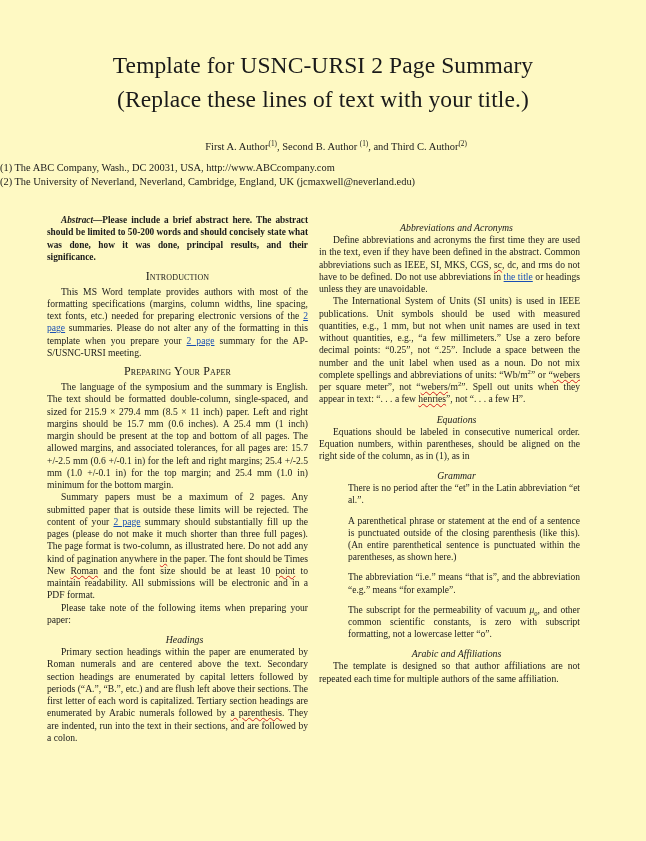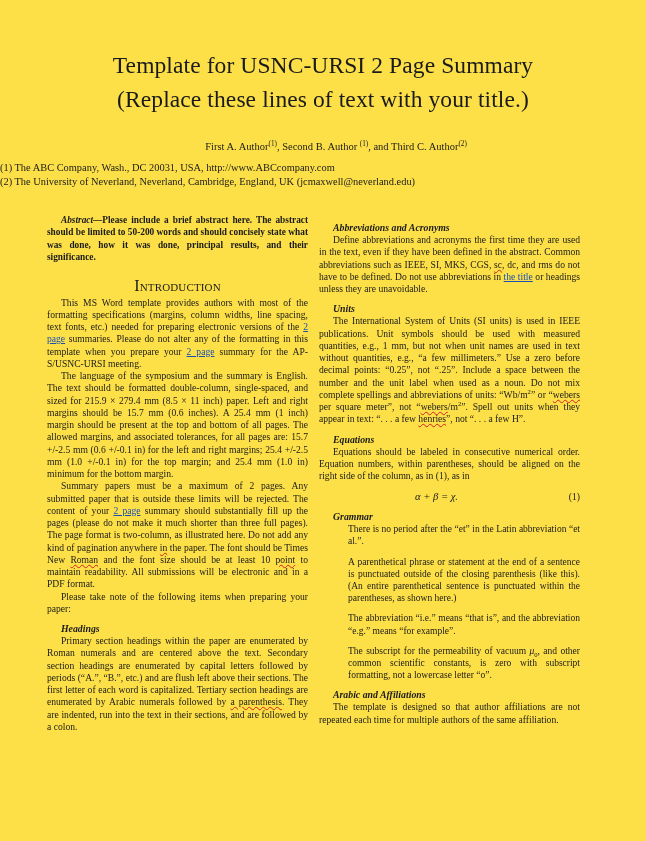--- a/index.html
+++ b/index.html
@@ -4,21 +4,21 @@
 <style>
   html, body {
     margin: 0;
     padding: 0;
     background: #f4f4f4;
   }
   .page {
     position: relative;
     width: 646px;
     height: 841px;
-    background: #fde047;
+    background: #fef9c3;
     overflow: hidden;
     font-family: "Liberation Serif", "DejaVu Serif", serif;
     color: #1a1a1a;
     box-sizing: border-box;
   }
 
   
   .title-block {
     padding-top: 48px;
     text-align: center;
@@ -80,34 +80,34 @@
     text-align: justify;
     text-indent: 14px;
     margin: 0;
   }
   .abstract .abs-lead {
     font-weight: bold;
     font-style: italic;
   }
 
   h2.sec {
-    font-size: 16px;
+    font-size: 12px;
     font-weight: normal;
     font-variant: small-caps;
     text-align: center;
-    margin: 13px 0 2px 0;
+    margin: 5px 0 2px 0;
     letter-spacing: 0.15px;
     text-indent: 0;
   }
 
   h3.sub {
     font-size: 9.8px;
-    font-weight: bold;
+    font-weight: normal;
     font-style: italic;
-    text-align: left;
+    text-align: center;
     margin: 8px 0 1px 0;
     text-indent: 14px;
   }
 
   .eqn-row {
     display: flex;
     align-items: baseline;
     margin: 9px 0 9px 0;
     font-size: 9.6px;
   }
@@ -179,44 +179,40 @@
 
   <div class="columns">
 
     <div class="col">
 
       <p class="abstract"><span class="abs-lead">Abstract</span><span>—</span><span>Please include a brief abstract here. The abstract should be limited to 50-200 words and should concisely state what was done, how it was done, principal results, and their significance.</span></p>
 
       <h2 class="sec">Introduction</h2>
       <p><span>This MS Word template provides authors with most of the formatting specifications (margins, column widths, line spacing, text fonts, etc.) needed for preparing electronic versions of the </span><a class="lnk" href="#">2 page</a><span> summaries. Please do not alter any of the formatting in this template when you prepare your </span><a class="lnk" href="#">2 page</a><span> summary for the AP-S/USNC-URSI meeting.</span></p>
 
+      <h2 class="sec">Preparing Your Paper</h2>
       <p>The language of the symposium and the summary is English. The text should be formatted double-column, single-spaced, and sized for 215.9 × 279.4 mm (8.5 × 11 inch) paper. Left and right margins should be 15.7 mm (0.6 inches). A 25.4 mm (1 inch) margin should be present at the top and bottom of all pages. The allowed margins, and associated tolerances, for all pages are: 15.7 +/-2.5 mm (0.6 +/-0.1 in) for the left and right margins; 25.4 +/-2.5 mm (1.0 +/-0.1 in) for the top margin; and 25.4 mm (1.0 in) minimum for the bottom margin.</p>
       <p><span>Summary papers must be a maximum of 2 pages. Any submitted paper that is outside these limits will be rejected. The content of your </span><a class="lnk" href="#">2 page</a><span> summary should substantially fill up the pages (please do not make it much shorter than three full pages). The page format is two-column, as illustrated here. Do not add any kind of pagination anywhere </span><span class="sp">in</span><span> the paper. The font should be Times New </span><span class="sp">Roman</span><span> and the font size should be at least 10 </span><span class="sp">point</span><span> to maintain readability. All submissions will be electronic and in a PDF format.</span></p>
       <p>Please take note of the following items when preparing your paper:</p>
 
       <h3 class="sub">Headings</h3>
       <p><span>Primary section headings within the paper are enumerated by Roman numerals and are centered above the text.  Secondary section headings are enumerated by capital letters followed by periods (“A.”, “B.”, etc.) and are flush left above their sections. The first letter of each word is capitalized. Tertiary section headings are enumerated by Arabic numerals followed by </span><span class="sp">a parenthesis</span><span>. They are indented, run into the text in their sections, and are followed by a colon.</span></p>
 
     </div>
 
     <div class="col">
 
       <h3 class="sub">Abbreviations and Acronyms</h3>
       <p><span>Define abbreviations and acronyms the first time they are used in the text, even if they have been defined in the abstract. Common abbreviations such as IEEE, SI, MKS, CGS, </span><span class="sp">sc</span><span>, dc, and rms do not have to be defined. Do not use abbreviations in </span><a class="lnk" href="#">the title</a><span> or headings unless they are unavoidable.</span></p>
 
-      <h3 class="sub">Units</h3>
       <p><span>The International System of Units (SI units) is used in IEEE publications. Unit symbols should be used with measured quantities, e.g., 1 mm, but not when unit names are used in text without quantities, e.g., “a few millimeters.” Use a zero before decimal points: “0.25”, not “.25”. Include a space between the number and the unit label when used as a noun. Do not mix complete spellings and abbreviations of units: “Wb/m</span><sup class="sm">2</sup><span>” or “</span><span class="sp">webers</span><span> per square meter”, not “</span><span class="sp">webers</span><span>/m</span><sup class="sm">2</sup><span>”.  Spell out units when they appear in text: “. . . a few </span><span class="sp">henries</span><span>”, not “. . . a few H”.</span></p>
 
       <h3 class="sub">Equations</h3>
       <p>Equations should be labeled in consecutive numerical order. Equation numbers, within parentheses, should be aligned on the right side of the column, as in (1), as in</p>
 
-      <div class="eqn-row">
-        <div class="eqn-body">α + β = χ.</div>
-        <div class="eqn-num">(1)</div>
-      </div>
 
 
       <h3 class="sub">Grammar</h3>
       <div class="bullet-list">
         <p class="bullet-item">There is no period after the “et” in the Latin abbreviation “et al.”.</p>
         <p class="bullet-item">A parenthetical phrase or statement at the end of a sentence is punctuated outside of the closing parenthesis (like this).  (An entire parenthetical sentence is punctuated within the parentheses, as shown here.)</p>
         <p class="bullet-item">The abbreviation “i.e.” means “that is”,  and the abbreviation “e.g.” means “for example”.</p>
         <p class="bullet-item"><span>The subscript for the permeability of vacuum </span><span class="ital">μ</span><sub class="sm">0</sub><span>, and other common scientific constants, is zero with subscript formatting, not a lowercase letter “o”.</span></p>
       </div>
 

